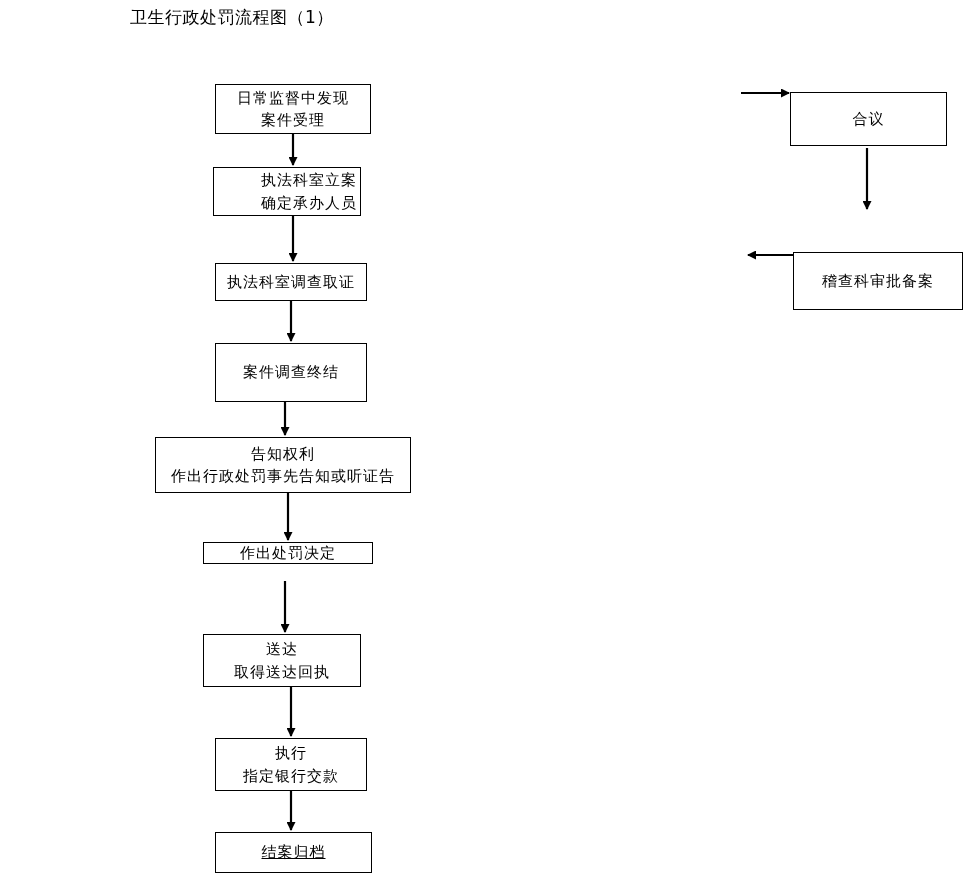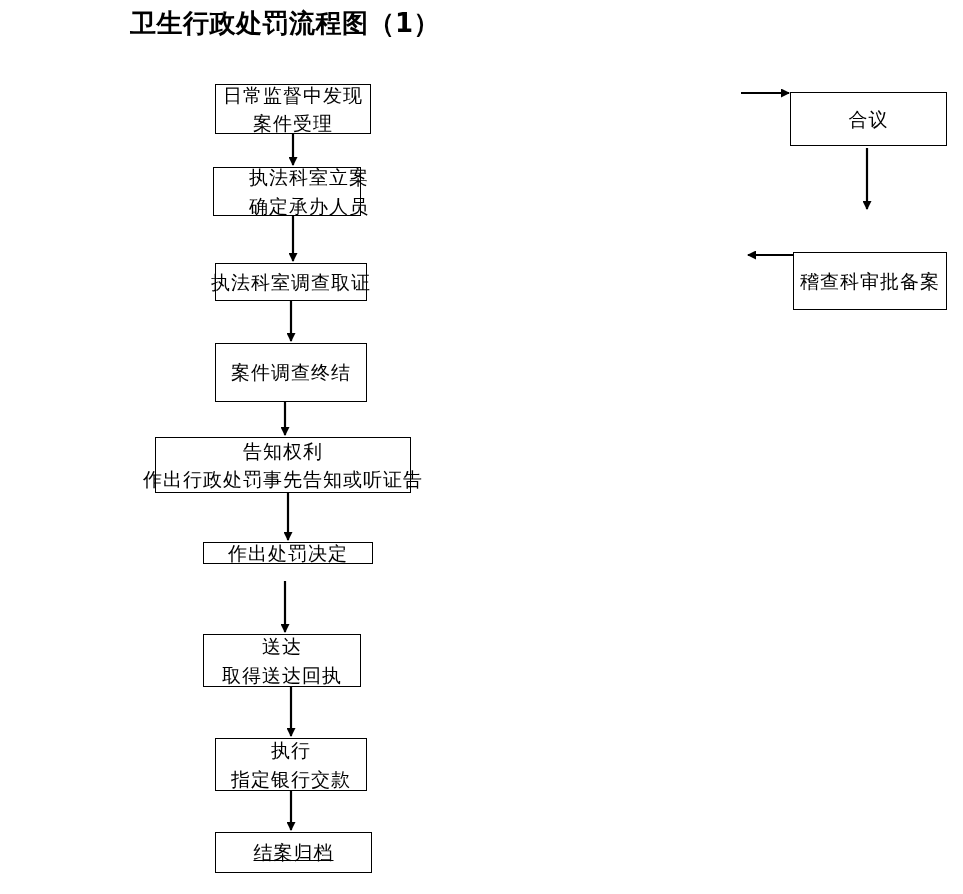--- a/index.html
+++ b/index.html
@@ -14,38 +14,38 @@
     position: relative;
     width: 963px;
     height: 894px;
     background: #ffffff;
     overflow: hidden;
   }
   .title {
     position: absolute;
     left: 130px;
     top: 6px;
-    font-size: 26px;
-    font-weight: bold;
+    font-size: 17px;
+    font-weight: normal;
     letter-spacing: 0.5px;
     color: #000000;
     white-space: nowrap;
     font-family: "DejaVu Sans", "Liberation Sans", sans-serif;
   }
   .node {
     position: absolute;
     box-sizing: border-box;
     border: 1px solid #000000;
     background: #ffffff;
     display: flex;
     flex-direction: column;
     align-items: center;
     justify-content: center;
     color: #000000;
-    font-size: 19px;
+    font-size: 15px;
     line-height: 1.5;
     text-align: center;
     font-family: "DejaVu Sans", "Liberation Sans", sans-serif;
   }
   .node .line {
     display: block;
     white-space: nowrap;
     letter-spacing: 1px;
   }
   svg.connectors {
@@ -115,18 +115,18 @@
       <div class="node" style="left: 215px; top: 738px; width: 152px; height: 53px;">
         <span class="line">执行</span>
         <span class="line">指定银行交款</span>
       </div>
       <div class="node" style="left: 215px; top: 832px; width: 157px; height: 41px; text-decoration: underline;">
         <span class="line">结案归档</span>
       </div>
       <div class="node" style="left: 790px; top: 92px; width: 157px; height: 54px;">
         <span class="line">合议</span>
       </div>
-      <div class="node" style="left: 793px; top: 252px; width: 154px; height: 58px;">
+      <div class="node" style="left: 793px; top: 252px; width: 170px; height: 58px;">
         <span class="line">稽查科审批备案</span>
       </div>
     </div>
 
 </div>
 
 </body></html>

